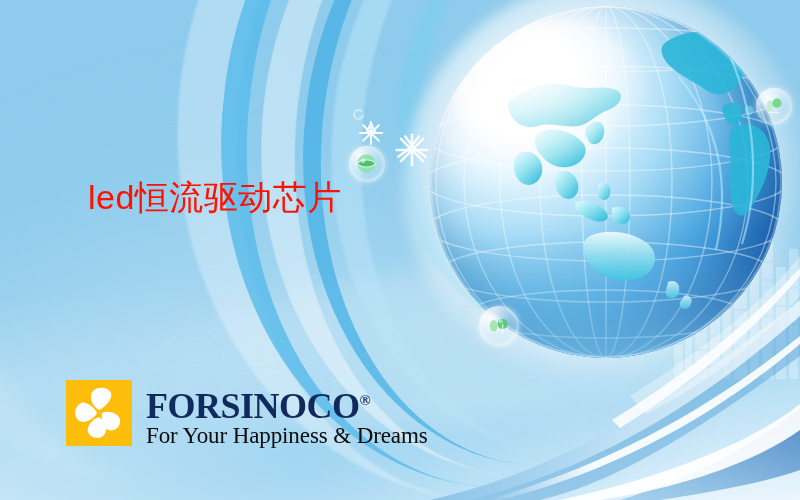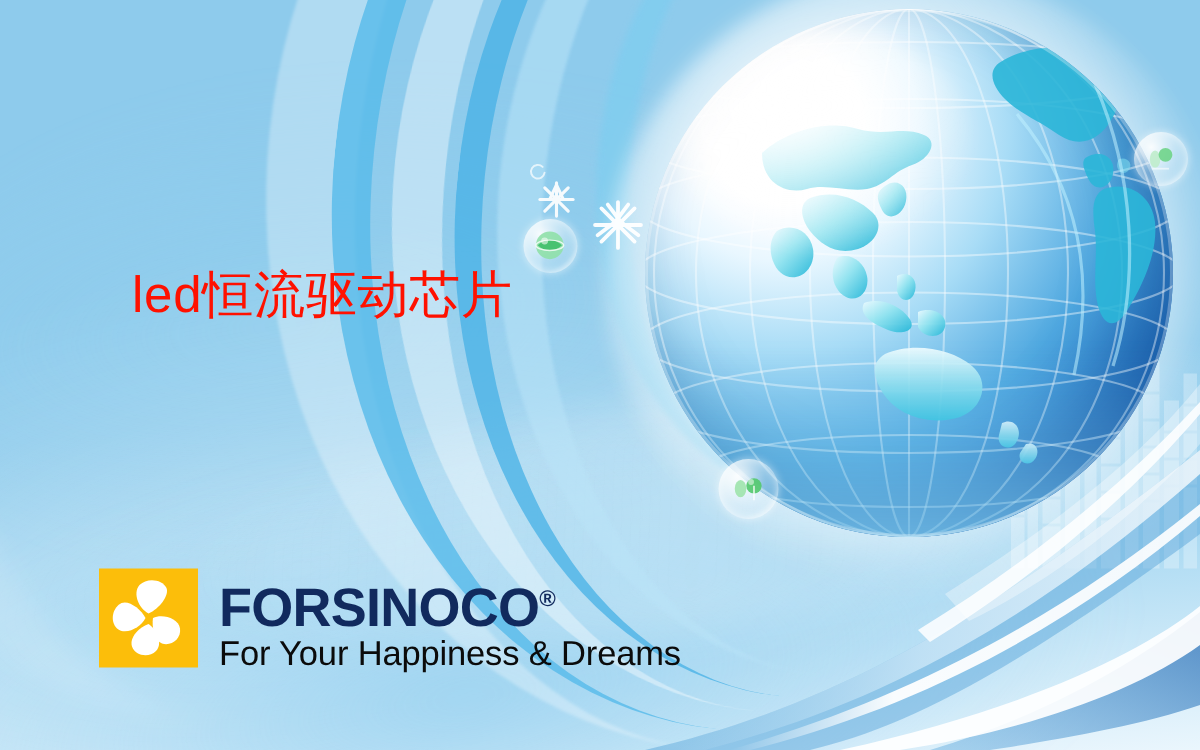--- a/index.html
+++ b/index.html
@@ -133,21 +133,21 @@
   .headline{
     position:absolute;left:88px;top:168px;width:420px;
     color:#ff1100;
     font-size:34px;line-height:58px;font-weight:400;
     letter-spacing:.5px;white-space:nowrap;
   }
   .headline .l1{display:block;}
   .headline .l2{display:block;padding-left:18px;}
 
   
-  .logo{position:absolute;left:66px;top:378px;display:flex;align-items:flex-end;}
+  .logo{position:absolute;left:66px;top:378px;display:flex;align-items:flex-end;font-family:Liberation Serif, serif;}
   .logo-mark{
     width:66px;height:66px;background:#fcbe0a;flex:0 0 auto;position:relative;
   }
   .logo-mark svg{position:absolute;left:0;top:0;}
   .logo-text{margin-left:14px;padding-top:3px;}
   .logo-name{
     color:#112a5e;font-size:36px;font-weight:bold;line-height:38px;
     letter-spacing:-.5px;white-space:nowrap;position:relative;
   }
   .logo-name .reg{font-size:15px;vertical-align:super;font-weight:bold;}

